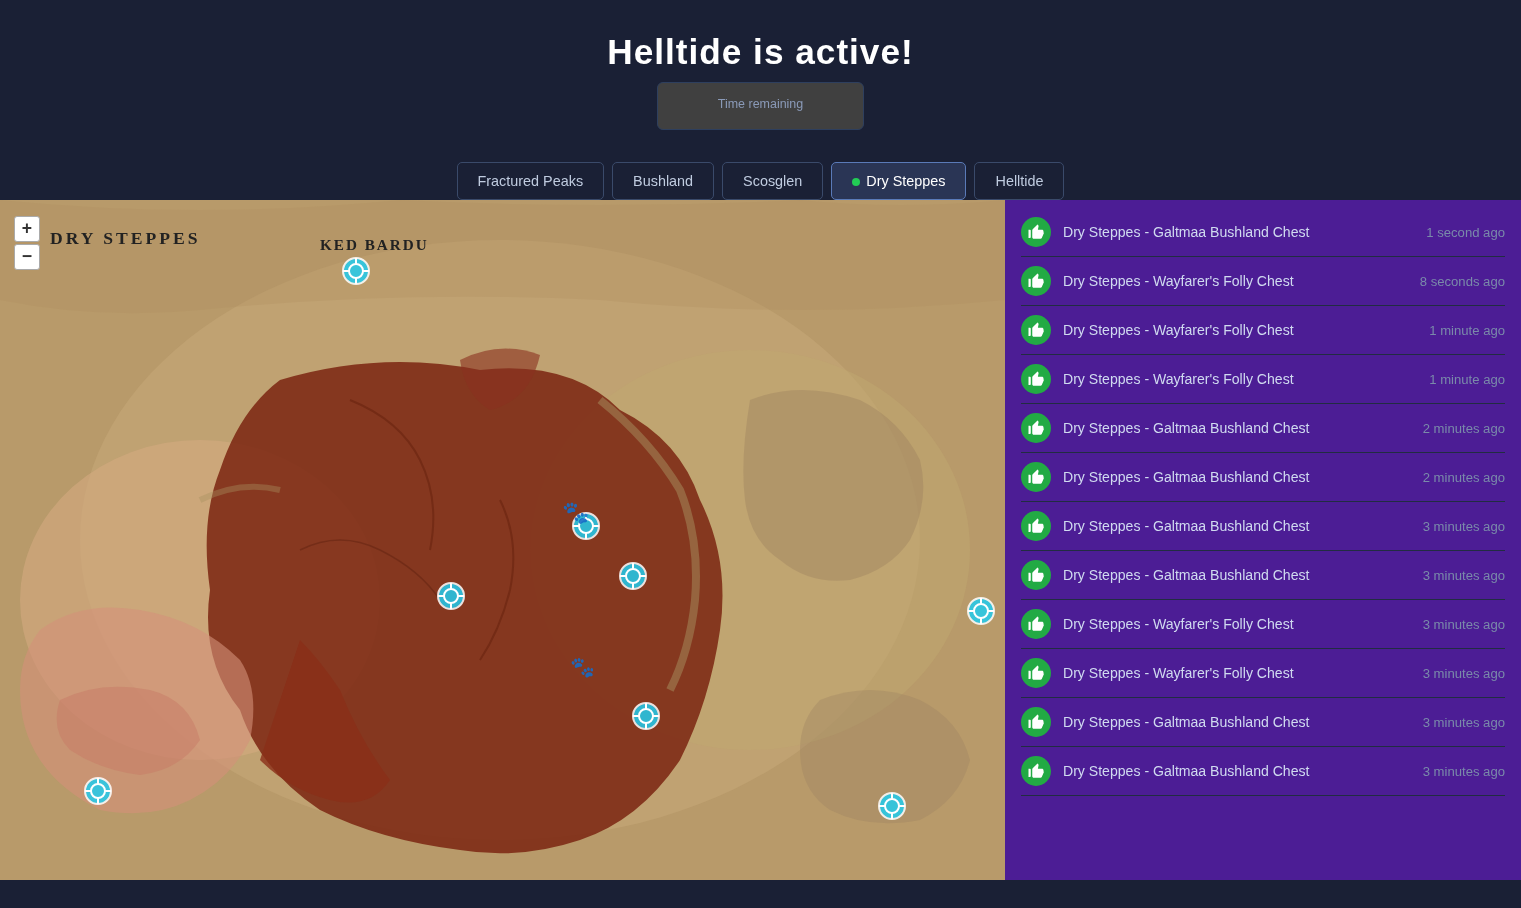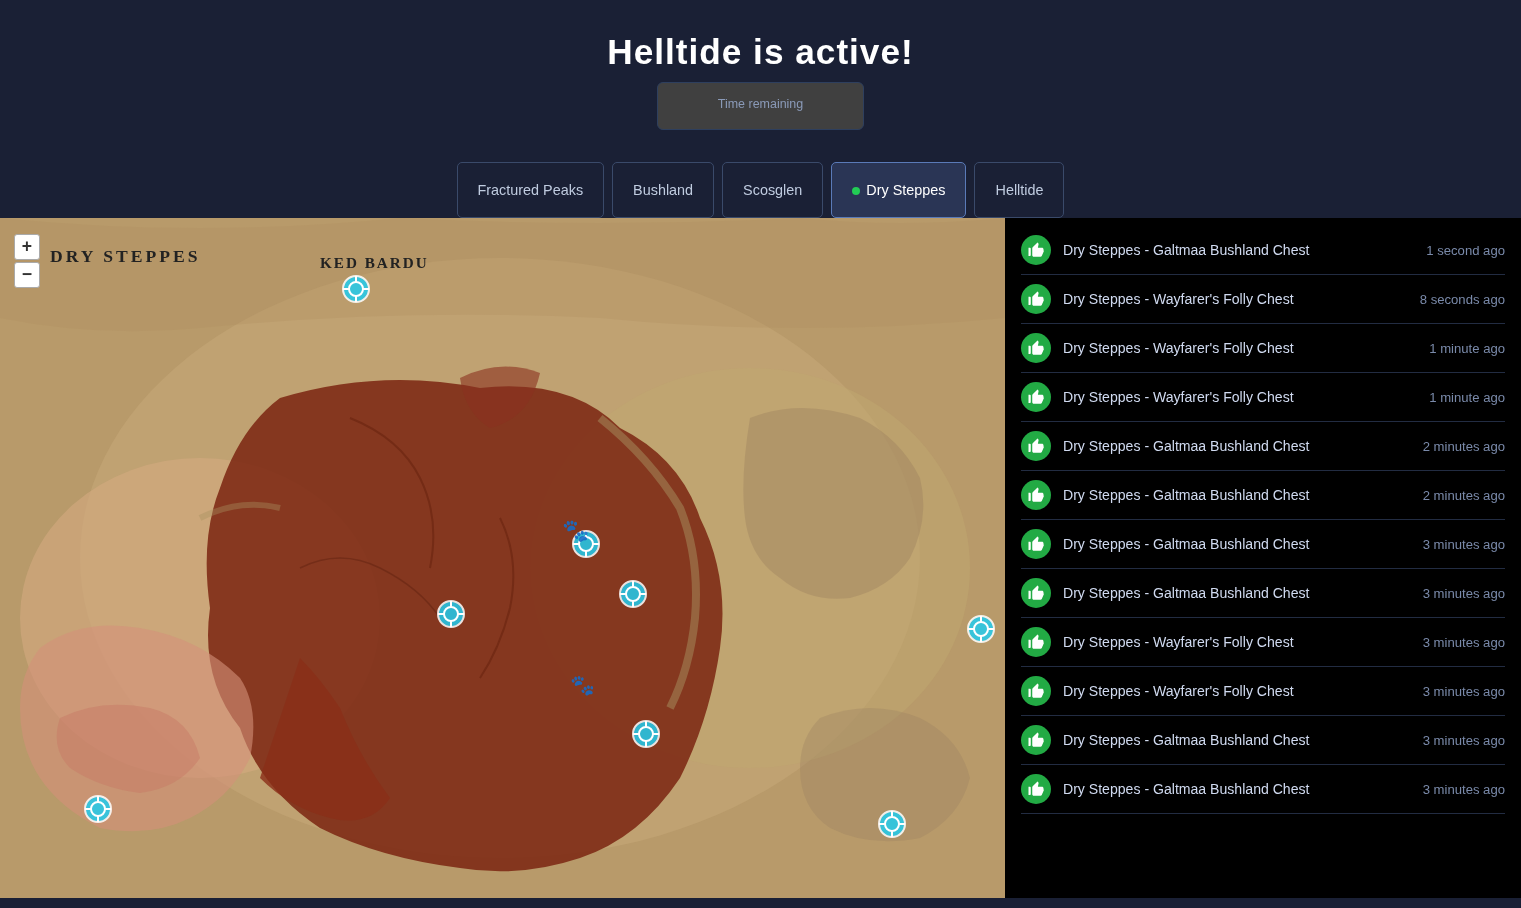--- a/index.html
+++ b/index.html
@@ -47,21 +47,21 @@
     }
 
     .tabs {
       display: flex;
       justify-content: center;
       gap: 8px;
       margin: 18px 0 0 0;
     }
 
     .tab-btn {
-      padding: 19px 20px;
+      padding: 10px 20px;
       border-radius: 5px;
       border: 1px solid #3a4a6a;
       background: transparent;
       color: #c0cce0;
       font-size: 0.9rem;
       cursor: pointer;
       font-family: inherit;
       transition: background 0.15s;
     }
 
@@ -155,21 +155,21 @@
       font-size: 1.1rem;
       font-weight: 700;
       color: #333;
       cursor: pointer;
       line-height: 1;
     }
 
     
     .activity-panel {
       flex: 1;
-      background: #000000;
+      background: #4c1d95;
       padding: 8px 16px;
       overflow-y: auto;
       height: 680px;
     }
 
     .activity-item {
       display: flex;
       align-items: center;
       padding: 9px 0;
       border-bottom: 1px solid #222c42;

